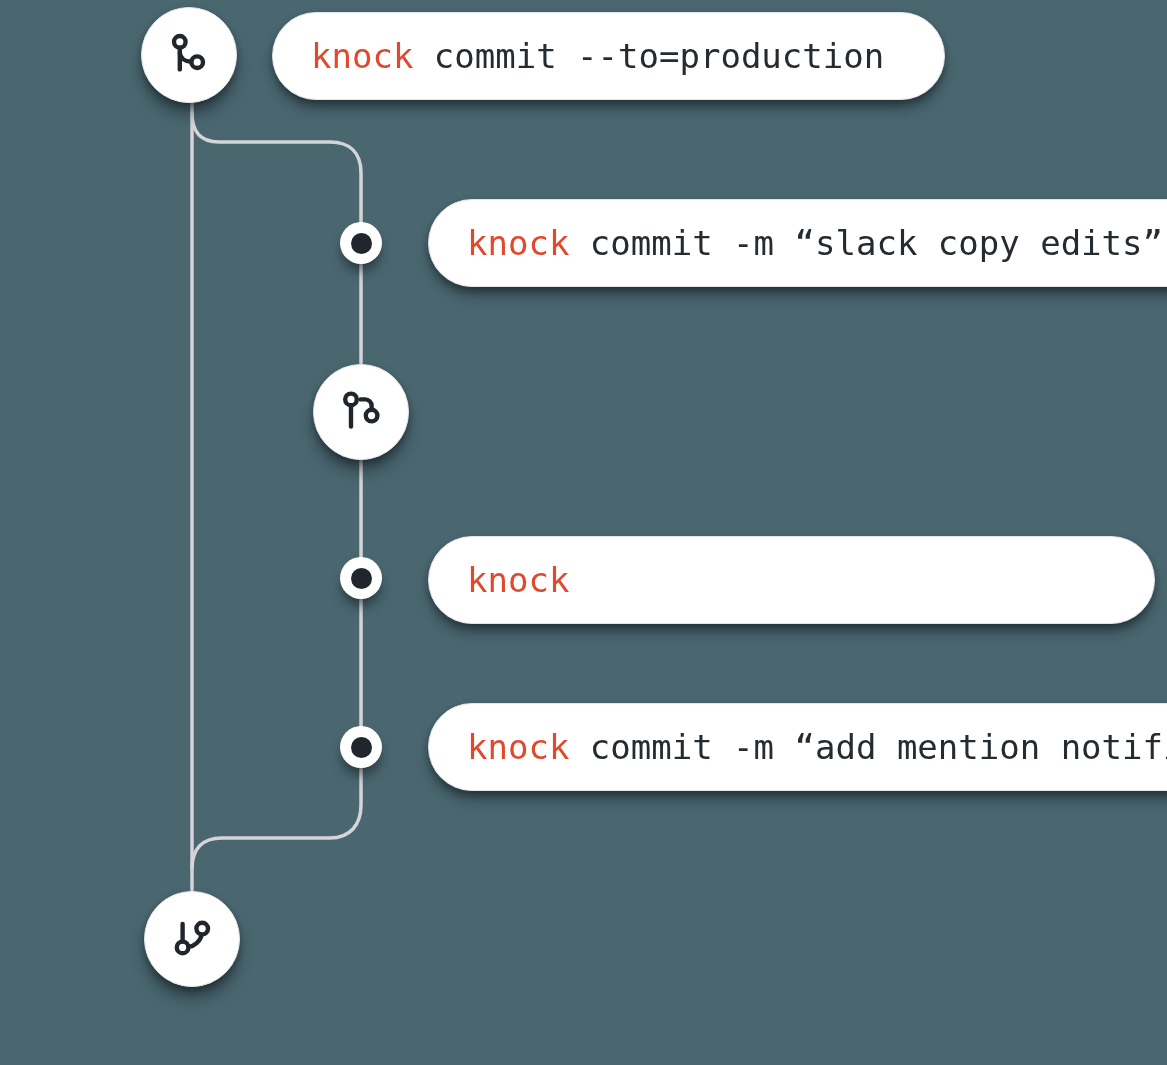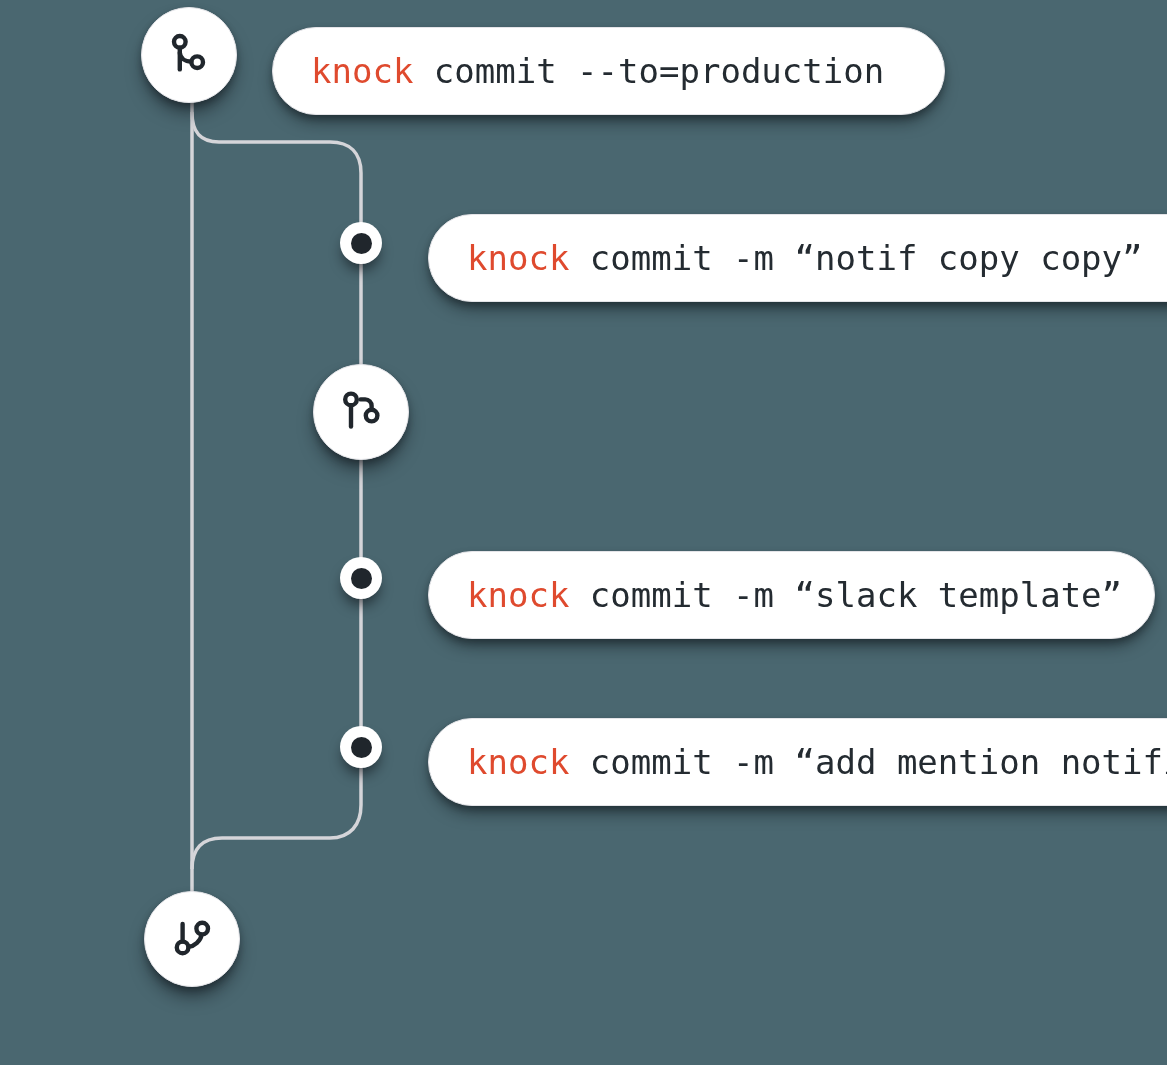--- a/index.html
+++ b/index.html
@@ -26,21 +26,20 @@
     border-radius: 44px;
     box-sizing: border-box;
     display: flex;
     align-items: center;
     padding: 0 38px;
     font-size: 34px;
     color: #242B31;
     white-space: pre;
     z-index: 2;
     box-shadow: 0 10px 16px -4px rgba(10,14,18,0.55), 0 3px 6px rgba(10,14,18,0.25);
-    margin-top: 15px;
   }
   .pill .cmd { color: #DF4A2E; }
   .pill .args { color: #242B31; }
 
   .pill-promote  { left: 272px; top: 12px;  width: 673px; }
   .pill-commit-1 { left: 428px; top: 199px; width: 800px; }
   .pill-commit-2 { left: 428px; top: 536px; width: 727px; }
   .pill-commit-3 { left: 428px; top: 703px; width: 830px; }
 
   .node {
@@ -108,35 +107,35 @@
     <circle cx="16.1" cy="15.6" r="2.9"></circle>
   </svg>
 </div>
 
 <div class="pill pill-promote">
   <span class="cmd">knock</span><span class="args"> commit --to=production</span>
 </div>
 
 <div class="commit-dot dot-1"></div>
 <div class="pill pill-commit-1">
-  <span class="cmd">knock</span><span class="args"> commit -m “notif copy copy”</span>
+  <span class="cmd">knock</span><span class="args"> commit -m “slack copy edits”</span>
 </div>
 
 <div class="node node-branch">
   <svg viewBox="0 0 24 24">
     <circle cx="7" cy="5.7" r="2.9"></circle>
     <path d="M7 8.6 V19.3"></path>
     <path d="M11.8 5.7 h2.3 a3.2 3.2 0 0 1 3.2 3.2 v2"></path>
     <circle cx="17.3" cy="13.8" r="2.9"></circle>
   </svg>
 </div>
 
 <div class="commit-dot dot-2"></div>
 <div class="pill pill-commit-2">
-  <span class="cmd">knock</span><span class="args"> commit -m “slack template”</span>
+  <span class="cmd">knock</span>
 </div>
 
 <div class="commit-dot dot-3"></div>
 <div class="pill pill-commit-3">
   <span class="cmd">knock</span><span class="args"> commit -m “add mention notifi</span>
 </div>
 
 <div class="node node-merge">
   <svg viewBox="0 0 24 24">
     <path d="M7.3 4.5 V13.2"></path>

